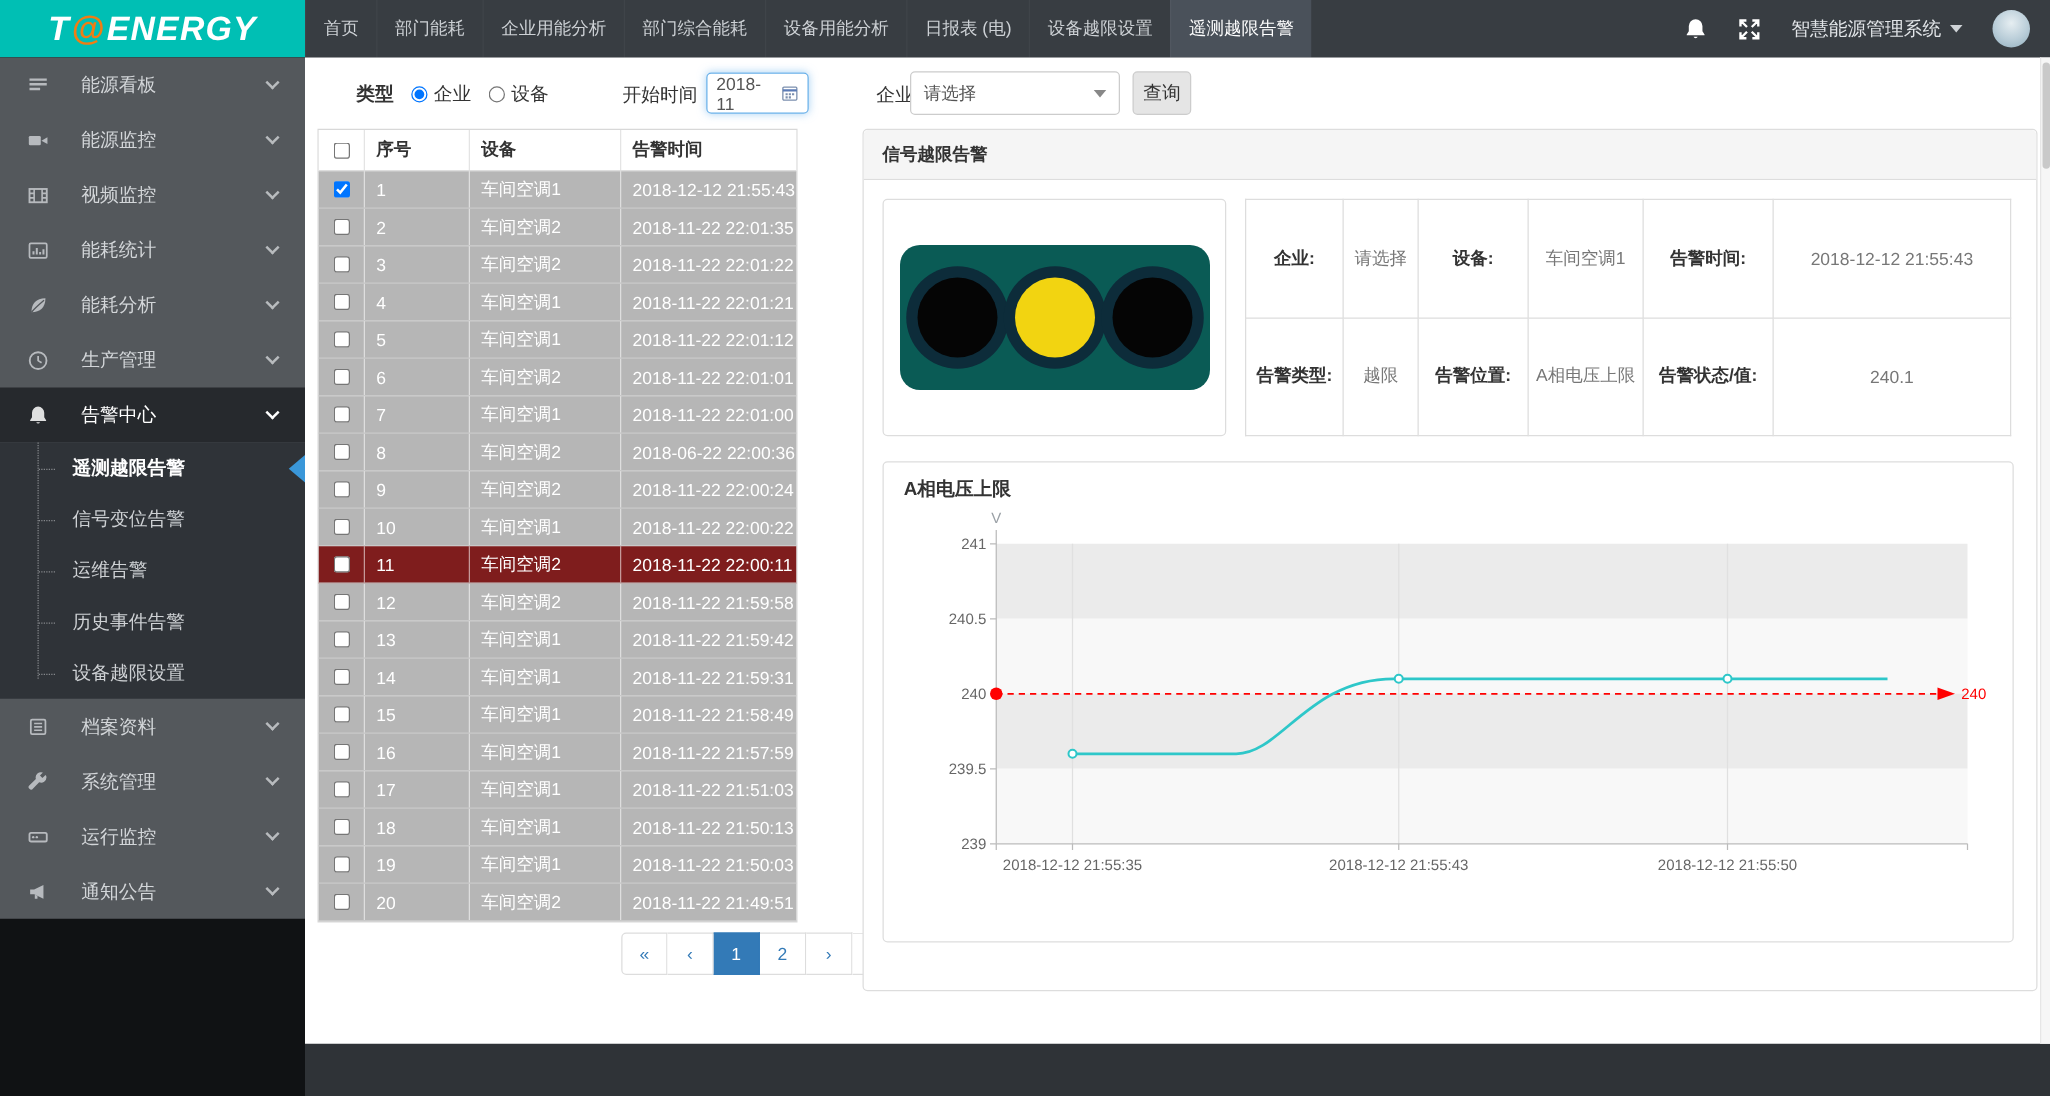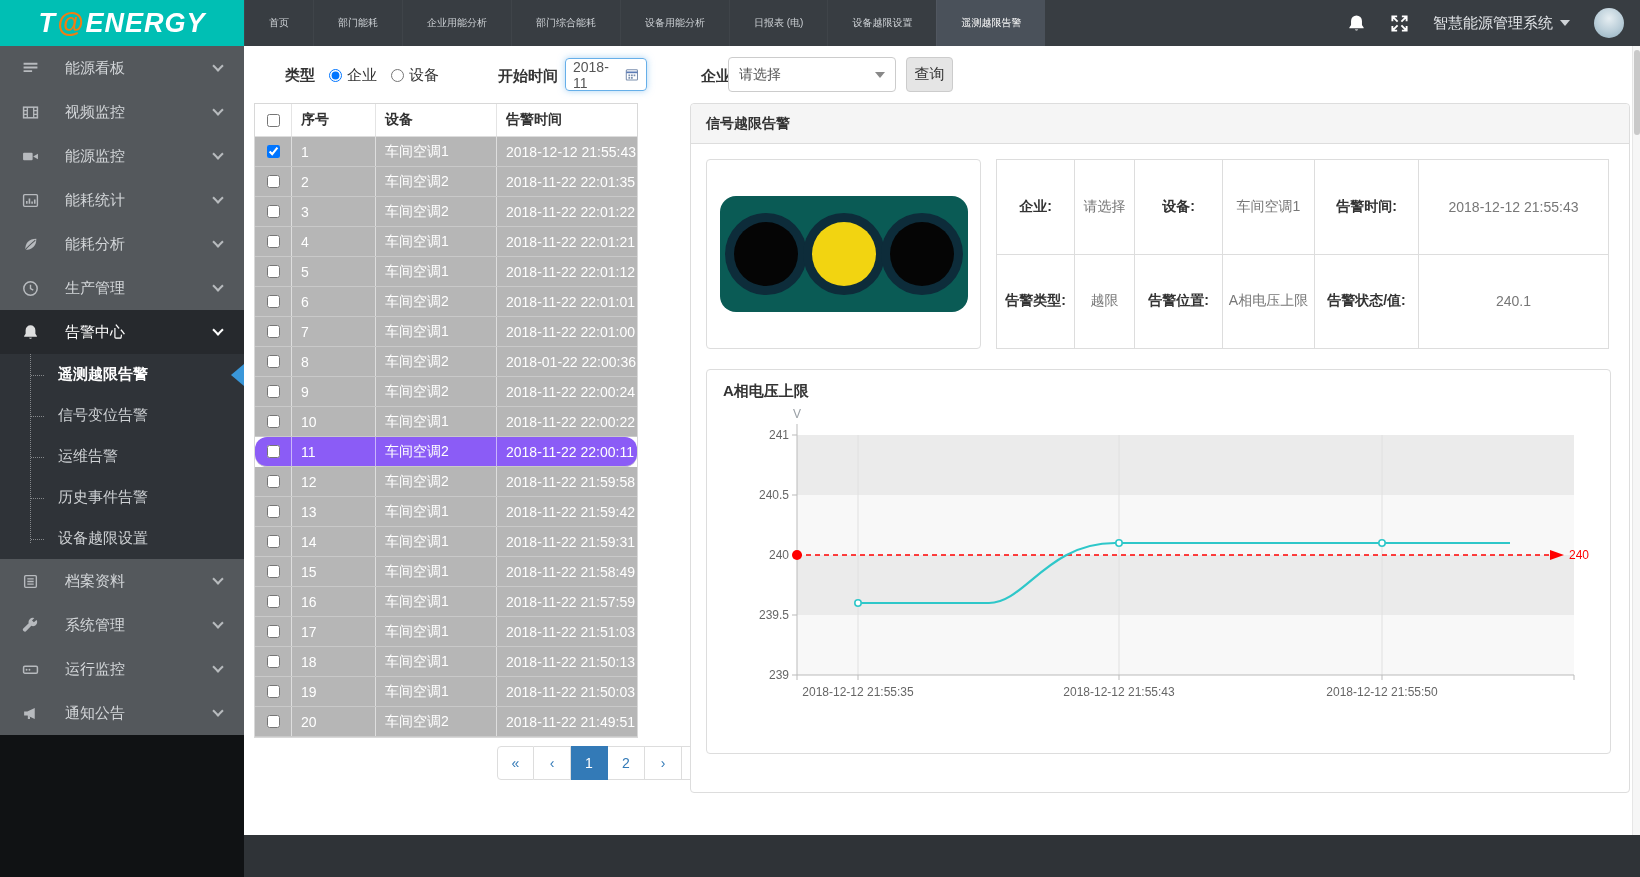--- a/index.html
+++ b/index.html
@@ -4,21 +4,21 @@
 <style>
   * { box-sizing: border-box; margin: 0; padding: 0; }
   html,body { width:1640px; height:877px; }
   body { position:relative; background:#2f3337; font-family:"Liberation Sans","DejaVu Sans",sans-serif; overflow:hidden; }
 
   
   .topbar { position:absolute; left:0; top:0; width:1640px; height:46px; background:#383d42; display:flex; align-items:stretch; }
   .logo { width:244px; background:#00bfb4; display:flex; align-items:center; justify-content:center; font-weight:bold; font-size:27px; color:#fff; letter-spacing:1px; font-style:italic; }
   .logo .at { color:#f07d13; padding:0 1px; }
   .nav { display:flex; align-items:stretch; }
-  .nav-item { display:flex; align-items:center; padding:0 24px; color:#cdd1d5; font-size:10px; cursor:pointer; border-left:1px solid rgba(255,255,255,0.04); }
+  .nav-item { display:flex; align-items:center; padding:0 14px; color:#cdd1d5; font-size:14px; cursor:pointer; border-left:1px solid rgba(255,255,255,0.04); }
   .nav-item.active { background:#4a515a; color:#fff; }
   .tb-right { margin-left:auto; display:flex; align-items:center; gap:24px; padding-right:16px; }
   .tb-ic { width:19px; height:19px; }
   .sys-title { color:#e2e5e8; font-size:15px; display:flex; align-items:center; gap:7px; cursor:pointer; }
   .caret-dn { width:0; height:0; border-left:5px solid transparent; border-right:5px solid transparent; border-top:6px solid #cfd3d7; }
   .avatar { width:30px; height:30px; border-radius:50%; background:radial-gradient(circle at 50% 35%, #e6eef2 0%, #b9cdd8 55%, #90aebd 100%); }
 
   
   .sidebar { position:absolute; left:0; top:46px; width:244px; height:831px; background:#101214; }
   .side-menu { background:#54585c; }
@@ -32,34 +32,34 @@
   .sub-item { height:41px; display:flex; align-items:center; padding-left:58px; color:#ced1d4; font-size:15px; cursor:pointer; position:relative; }
   .sub-item::before { content:""; position:absolute; left:31px; width:13px; top:50%; border-top:1px dotted #85888b; }
   .sub-item.active { color:#fff; font-weight:bold; }
   .blue-caret { position:absolute; right:0; top:50%; margin-top:-11px; width:0; height:0; border-top:11px solid transparent; border-bottom:11px solid transparent; border-right:13px solid #3a97d9; }
 
   
   .content { position:absolute; left:244px; top:46px; width:1396px; height:789px; background:#fff; }
 
   
   .filterbar { position:relative; height:57px; }
-  .flabel { font-weight:bold; font-size:15px; color:#333; position:absolute; }
+  .flabel { font-weight:normal; font-size:15px; color:#333; position:absolute; }
   .f-type { position:absolute; left:41px; top:20px; display:flex; align-items:center; gap:8px; font-size:15px; color:#333; }
   .f-type .lbl { font-weight:bold; }
   .f-type label { display:flex; align-items:center; gap:5px; margin-left:6px; }
   .date-box { position:absolute; left:321px; top:12px; width:82px; height:33px; border:1px solid #66afe9; border-radius:4px; box-shadow:0 0 7px rgba(102,175,233,.55); display:flex; align-items:center; padding:0 7px; gap:6px; font-size:14px; color:#555; cursor:text; }
   .sel-box { position:absolute; left:484px; top:11px; width:168px; height:35px; border:1px solid #ccc; border-radius:4px; display:flex; align-items:center; padding:0 10px; font-size:14px; color:#555; cursor:pointer; background:#fff; }
   .sel-box .caret-dn { margin-left:auto; border-top-color:#888; }
   .btn-q { position:absolute; left:662px; top:11px; width:47px; height:35px; border:1px solid #ccc; border-radius:4px; background:#e5e5e5; font-size:15px; color:#333; cursor:pointer; font-family:inherit; }
 
   
   .atable { position:absolute; left:10px; top:57px; width:384px; border:1px solid #d8d8d8; }
   .thead { display:flex; background:#fff; border-bottom:1px solid #ddd; height:33px; align-items:center; font-weight:bold; font-size:14px; color:#333; }
   .trow { display:flex; height:30px; align-items:center; background:#b6b6b6; color:#fff; font-size:14px; border-bottom:1px solid #c9c9c9; cursor:pointer; }
-  .trow.light { background:#8b5cf6;border-radius:12px; }
+  .trow.light { background:#7f1d1d; }
   .tc { padding-left:9px; overflow:hidden; white-space:nowrap; }
   .c1 { width:37px; display:flex; justify-content:center; padding-left:0; }
   .c2 { width:84px; }
   .c3 { width:121px; }
   .c4 { flex:1; }
   .thead .tc { border-right:1px solid #e4e4e4; height:100%; display:flex; align-items:center; }
   .thead .c1 { justify-content:center; }
   .trow .tc { border-right:1px solid rgba(255,255,255,.55); height:100%; display:flex; align-items:center; }
   .tc:last-child { border-right:none; }
 
@@ -131,32 +131,32 @@
   <div class="side-menu">
     <div class="s-item">
       <svg viewBox="0 0 16 16">
           <path d="M1.5 3.5h13M1.5 7h13M1.5 10.5h8" stroke="#c9ccd0" stroke-width="1.8" fill="none"></path>
         </svg>
       <span>能源看板</span>
         <span class="chev"></span>
     </div>
     <div class="s-item">
       <svg viewBox="0 0 16 16">
+          <rect x="1" y="4.5" width="9" height="7" rx="1" fill="#c9ccd0"></rect>
+          <path d="M10.5 8l4.5-2.5v5z" fill="#c9ccd0"></path>
+        </svg>
+      <span>能源监控</span>
+        <span class="chev"></span>
+    </div>
+    <div class="s-item">
+      <svg viewBox="0 0 16 16">
           <rect x="1.5" y="3" width="13" height="10" fill="none" stroke="#c9ccd0" stroke-width="1.4"></rect>
           <path d="M5 3v10M11 3v10M1.5 6.3H5M1.5 9.7H5M11 6.3h3.5M11 9.7h3.5" stroke="#c9ccd0" stroke-width="1.2" fill="none"></path>
         </svg>
       <span>视频监控</span>
-        <span class="chev"></span>
-    </div>
-    <div class="s-item">
-      <svg viewBox="0 0 16 16">
-          <rect x="1" y="4.5" width="9" height="7" rx="1" fill="#c9ccd0"></rect>
-          <path d="M10.5 8l4.5-2.5v5z" fill="#c9ccd0"></path>
-        </svg>
-      <span>能源监控</span>
         <span class="chev"></span>
     </div>
     <div class="s-item">
       <svg viewBox="0 0 16 16">
           <rect x="1.5" y="2.5" width="13" height="11" rx="1" fill="none" stroke="#c9ccd0" stroke-width="1.3"></rect>
           <path d="M4.5 11V8.5M7 11V6M9.5 11V9M12 11V7" stroke="#c9ccd0" stroke-width="1.5" fill="none"></path>
         </svg>
       <span>能耗统计</span>
         <span class="chev"></span>
     </div>
@@ -332,21 +332,21 @@
         <div class="tc c2">7</div>
         <div class="tc c3">车间空调1</div>
         <div class="tc c4">2018-11-22 22:01:00</div>
       </div>
     <div class="trow">
         <div class="tc c1">
           <input type="checkbox" style="">
         </div>
         <div class="tc c2">8</div>
         <div class="tc c3">车间空调2</div>
-        <div class="tc c4">2018-01-22 22:00:36</div>
+        <div class="tc c4">2018-06-22 22:00:36</div>
       </div>
     <div class="trow">
         <div class="tc c1">
           <input type="checkbox" style="">
         </div>
         <div class="tc c2">9</div>
         <div class="tc c3">车间空调2</div>
         <div class="tc c4">2018-11-22 22:00:24</div>
       </div>
     <div class="trow">

